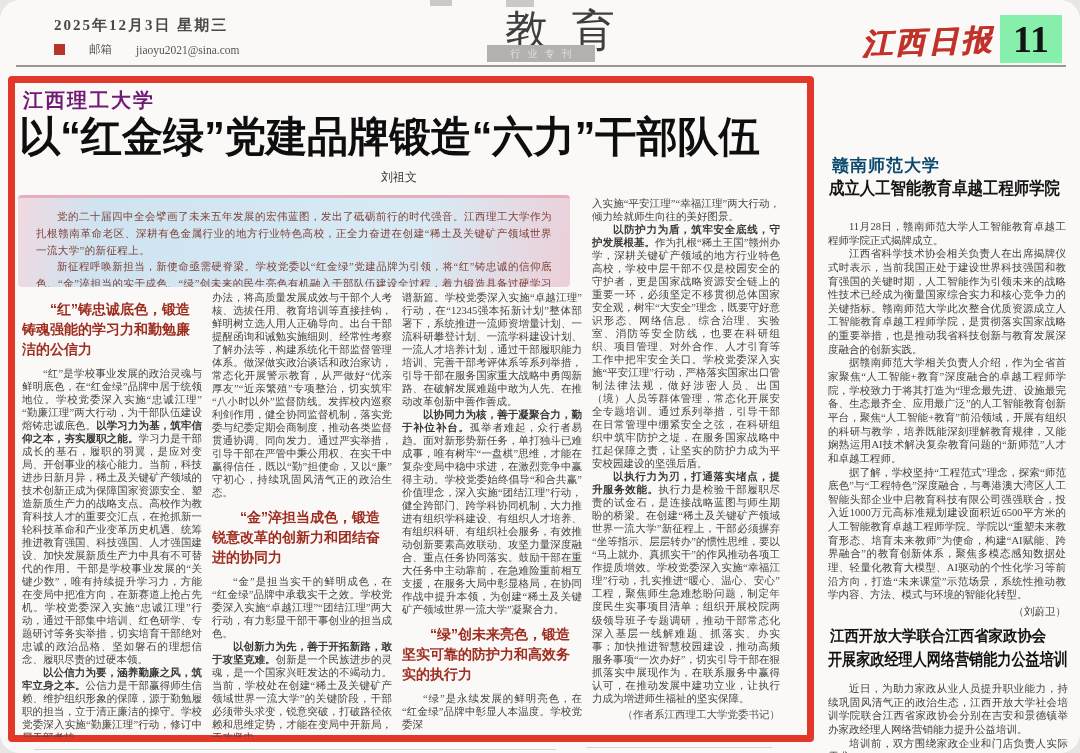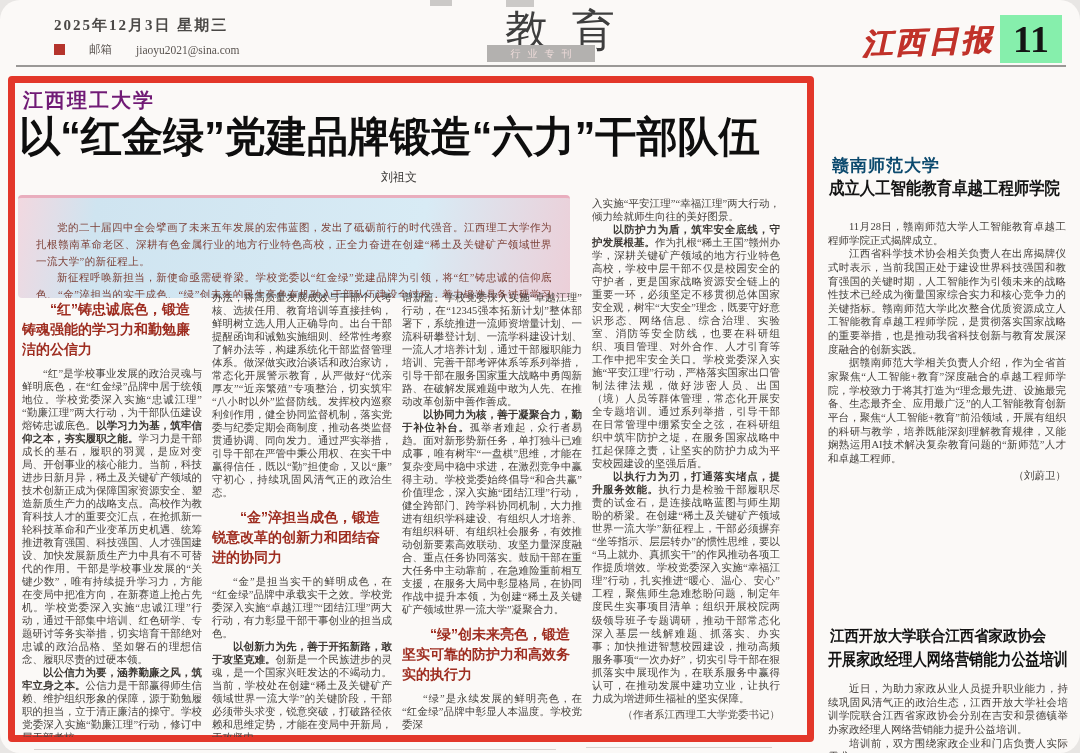--- a/index.html
+++ b/index.html
@@ -17,21 +17,21 @@
   .masthead{left:862px;top:22px;font-size:30px;font-weight:bold;font-style:italic;color:#c1322a;letter-spacing:3px;transform:rotate(-2deg);text-shadow:1px 0 0 #c1322a;}
   .pagenum{left:1000px;top:15px;width:62px;height:48px;background:#86efac;color:#141414;font-size:38px;font-weight:bold;text-align:center;line-height:48px;font-family:"Liberation Serif",serif;}
   .sliver{background:#cbc9c7;}
 
   
   .redbox{left:8px;top:76px;width:792px;height:652px;border:7px solid #e3372a;border-radius:4px;background:transparent;}
   .redbox .abs{position:absolute;}
   .kicker{left:8px;top:4px;font-size:20px;font-weight:bold;color:#701a75;letter-spacing:2px;font-family:Liberation Mono, monospace;}
   .headline{left:4px;top:26px;width:764px;font-size:42px;font-weight:900;color:#0e0e0e;letter-spacing:0px;white-space:nowrap;font-family:"Liberation Sans","DejaVu Sans",sans-serif;transform:scaleX(0.98);transform-origin:left;}
   .byline{left:4px;top:86px;width:760px;text-align:center;font-size:12px;color:#3c3a38;}
-  .introbox{left:3px;top:112px;width:516px;height:72px;padding:22px 18px 6px;background:linear-gradient(100deg,#f2d8e0 0%,#cfe4f0 14%,#d8ebf5 72%,#eccfd8 100%);border-top:3px solid #e9aebe;border-radius:4px;overflow:hidden;}
+  .introbox{left:3px;top:112px;width:516px;height:72px;padding:11px 18px 6px;background:linear-gradient(100deg,#f2d8e0 0%,#cfe4f0 14%,#d8ebf5 72%,#eccfd8 100%);border-top:3px solid #e9aebe;border-radius:4px;overflow:hidden;}
   .introbox .blk{font-size:10.5px;line-height:1.6;color:#7d4138;text-align:justify;letter-spacing:0.4px;}
 
   .col{overflow:hidden;}
   .col1{left:7px;top:208px;width:180px;height:446px;}
   .col2{left:197px;top:208px;width:180px;height:446px;}
   .col3{left:387px;top:208px;width:180px;height:446px;}
   .col4{left:577px;top:114px;width:188px;height:540px;}
 
   .blk{font-size:10.5px;line-height:1.24;color:#47433f;text-align:justify;margin:0;}
   .blk.para{text-indent:2em;}
@@ -107,20 +107,21 @@
         <div class="blk sig"><span>（作者系江西理工大学党委书记）</span></div>
       </div>
   </div>
 
   <div class="abs sb-kicker1">赣南师范大学</div>
   <div class="abs sb-headline1">成立人工智能教育卓越工程师学院</div>
   <div class="abs sb-body1">
       <div class="blk para"><span>11月28日，赣南师范大学人工智能教育卓越工程师学院正式揭牌成立。</span></div>
       <div class="blk para"><span>江西省科学技术协会相关负责人在出席揭牌仪式时表示，当前我国正处于建设世界科技强国和教育强国的关键时期，人工智能作为引领未来的战略性技术已经成为衡量国家综合实力和核心竞争力的关键指标。赣南师范大学此次整合优质资源成立人工智能教育卓越工程师学院，是贯彻落实国家战略的重要举措，也是推动我省科技创新与教育发展深度融合的创新实践。</span></div>
       <div class="blk para"><span>据赣南师范大学相关负责人介绍，作为全省首家聚焦“人工智能+教育”深度融合的卓越工程师学院，学校致力于将其打造为“理念最先进、设施最完备、生态最齐全、应用最广泛”的人工智能教育创新平台，聚焦“人工智能+教育”前沿领域，开展有组织的科研与教学，培养既能深刻理解教育规律，又能娴熟运用AI技术解决复杂教育问题的“新师范”人才和卓越工程师。</span></div>
+      <div class="blk para"><span>据了解，学校坚持“工程范式”理念，探索“师范底色”与“工程特色”深度融合，与粤港澳大湾区人工智能头部企业中启教育科技有限公司强强联合，投入近1000万元高标准规划建设面积近6500平方米的人工智能教育卓越工程师学院。学院以“重塑未来教育形态、培育未来教师”为使命，构建“AI赋能、跨界融合”的教育创新体系，聚焦多模态感知数据处理、轻量化教育大模型、AI驱动的个性化学习等前沿方向，打造“未来课堂”示范场景，系统性推动教学内容、方法、模式与环境的智能化转型。</span></div>
       <div class="blk sig"><span>（刘蔚卫）</span></div>
     </div>
   <div class="abs sb-kicker2">江西开放大学联合江西省家政协会</div>
   <div class="abs sb-headline2">开展家政经理人网络营销能力公益培训</div>
   <div class="abs sb-body2">
       <div class="blk para"><span>近日，为助力家政从业人员提升职业能力，持续巩固风清气正的政治生态，江西开放大学社会培训学院联合江西省家政协会分别在吉安和景德镇举办家政经理人网络营销能力提升公益培训。</span></div>
       <div class="blk para"><span>培训前，双方围绕家政企业和门店负责人实际需求</span></div>
     </div>
 
   <div class="abs botline" style="left:34px;top:749px;width:522px;"></div>

